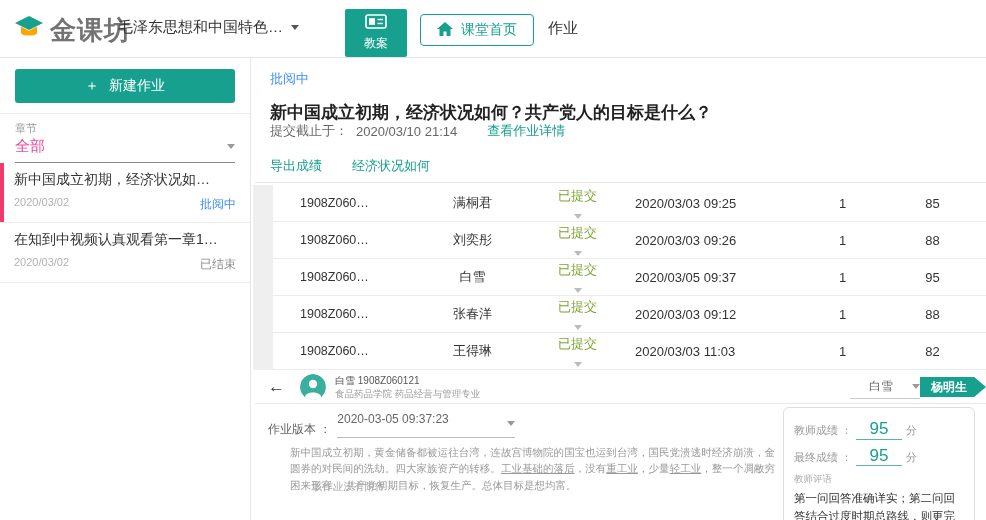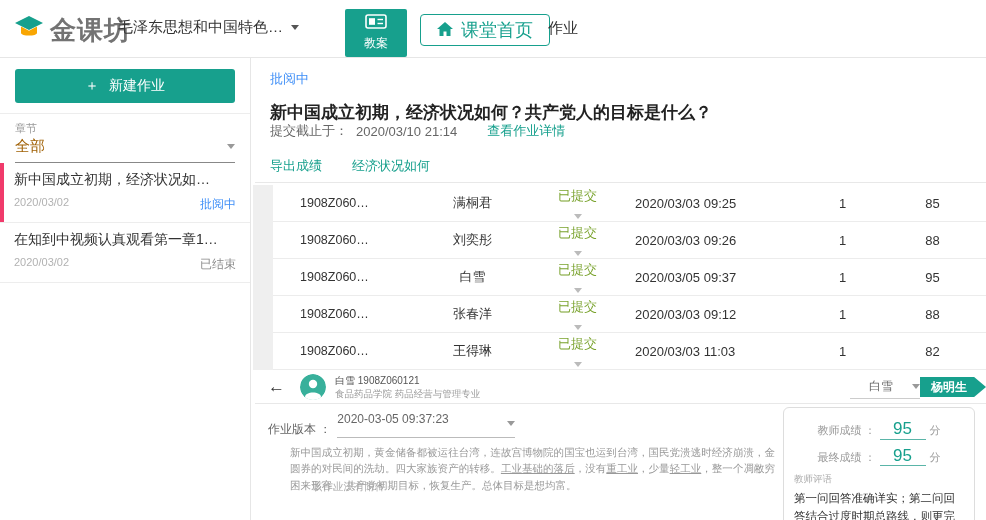--- a/index.html
+++ b/index.html
@@ -8,30 +8,30 @@
   
   .topbar{position:absolute;left:0;top:0;width:986px;height:57px;border-bottom:1px solid #e6e6e6;background:#fff;}
   .logo{position:absolute;left:14px;top:13px;display:flex;align-items:center;gap:6px;}
   .logo-text{font-size:26px;font-weight:700;color:#737373;letter-spacing:1px;}
   .course{position:absolute;left:118px;top:18px;font-size:15px;color:#333;display:flex;align-items:center;gap:8px;cursor:pointer;}
   .caret{width:0;height:0;border-left:4px solid transparent;border-right:4px solid transparent;border-top:5px solid #999;display:inline-block;}
   .caret.dark{border-top-color:#555;}
   .jiaoan-btn{position:absolute;left:345px;top:9px;width:62px;height:48px;background:#17a08d;border:none;border-radius:2px;
               color:#fff;font-size:12px;display:flex;flex-direction:column;align-items:center;justify-content:center;gap:3px;cursor:pointer;}
   .home-btn{position:absolute;left:420px;top:14px;height:32px;padding:0 16px;background:#fff;border:1px solid #17a08d;border-radius:4px;
-            color:#17a08d;font-size:18px;display:inline-flex;align-items:center;gap:8px;cursor:pointer;font-family:Liberation Serif, serif;}
+            color:#17a08d;font-size:14px;display:inline-flex;align-items:center;gap:8px;cursor:pointer;}
   .tab-homework{position:absolute;left:548px;top:19px;font-size:15px;color:#333;cursor:pointer;}
   
   .sidebar{position:absolute;left:0;top:58px;width:250px;height:462px;border-right:1px solid #e6e6e6;background:#fff;}
   .new-btn{position:absolute;left:15px;top:11px;width:220px;height:34px;background:#17a08d;border:none;border-radius:3px;
            color:#fff;font-size:14px;display:flex;align-items:center;justify-content:center;gap:10px;cursor:pointer;}
   .side-div{position:absolute;left:0;top:55px;width:250px;border-bottom:1px solid #ededed;}
   .chapter-label{position:absolute;left:15px;top:63px;font-size:11px;color:#9a9a9a;}
   .chapter-select{position:absolute;left:15px;top:79px;width:220px;padding-bottom:6px;border-bottom:1px solid #888;
-                  font-size:15px;color:#a16207;display:flex;justify-content:space-between;align-items:center;cursor:pointer;}
+                  font-size:15px;color:#ec4899;display:flex;justify-content:space-between;align-items:center;cursor:pointer;}
   .hw-list{position:absolute;left:0;top:105px;width:250px;}
   .hw-item{position:relative;padding:8px 14px 9px 14px;border-bottom:1px solid #ededed;cursor:pointer;background:#fff;}
   .hw-item.active::before{content:"";position:absolute;left:0;top:0;bottom:0;width:4px;background:#f03a6b;}
   .hw-title{font-size:14px;color:#333;margin-bottom:7px;white-space:nowrap;overflow:hidden;}
   .hw-meta{display:flex;justify-content:space-between;align-items:flex-start;}
   .hw-date{font-size:11px;color:#b2b2b2;}
   .hw-status{font-size:12px;color:#8a8a8a;}
   .hw-item.active .hw-status{color:#3e8ef7;}
   
   .main{position:absolute;left:255px;top:58px;width:731px;}
@@ -67,21 +67,21 @@
                  line-height:20px;text-align:center;padding-right:8px;clip-path:polygon(0 0,82% 0,100% 50%,82% 100%,0 100%);}
   .d-div{position:absolute;left:0;top:33px;width:731px;border-bottom:1px solid #e8e8e8;}
   .version{position:absolute;left:13px;top:42px;font-size:12px;color:#666;display:flex;align-items:flex-end;}
   .version-wrap{display:inline-flex;width:178px;justify-content:space-between;align-items:flex-end;border-bottom:1px solid #bbb;
                 padding-bottom:11px;margin-left:6px;cursor:pointer;}
   .answer{position:absolute;left:35px;top:63px;width:485px;font-size:10.5px;color:#999;line-height:1.6;text-align:justify;}
   .answer .u{text-decoration:underline;}
   .no-attach{position:absolute;left:57px;top:110px;font-size:10.5px;color:#aaa;}
   .grade-card{position:absolute;left:528px;top:37px;width:192px;height:120px;border:1px solid #ddd;border-radius:6px;
               box-sizing:border-box;padding:12px 10px 0 10px;}
-  .g-row{display:flex;align-items:baseline;justify-content:center;gap:4px;margin-bottom:7px;}
+  .g-row{display:flex;align-items:baseline;justify-content:flex-start;gap:4px;margin-bottom:7px;}
   .g-label{font-size:11px;color:#999;}
   .g-score{display:inline-block;width:46px;text-align:center;font-size:17px;color:#17a08d;border-bottom:1px solid #5ab5a8;line-height:1.1;}
   .g-unit{font-size:11px;color:#999;}
   .g-comment-label{font-size:9.5px;color:#aaa;margin:3px 0 4px 0;}
   .g-comment{font-size:11.5px;color:#333;line-height:1.5;}
 </style>
 </head>
 <body>
 
 <div class="screen">

